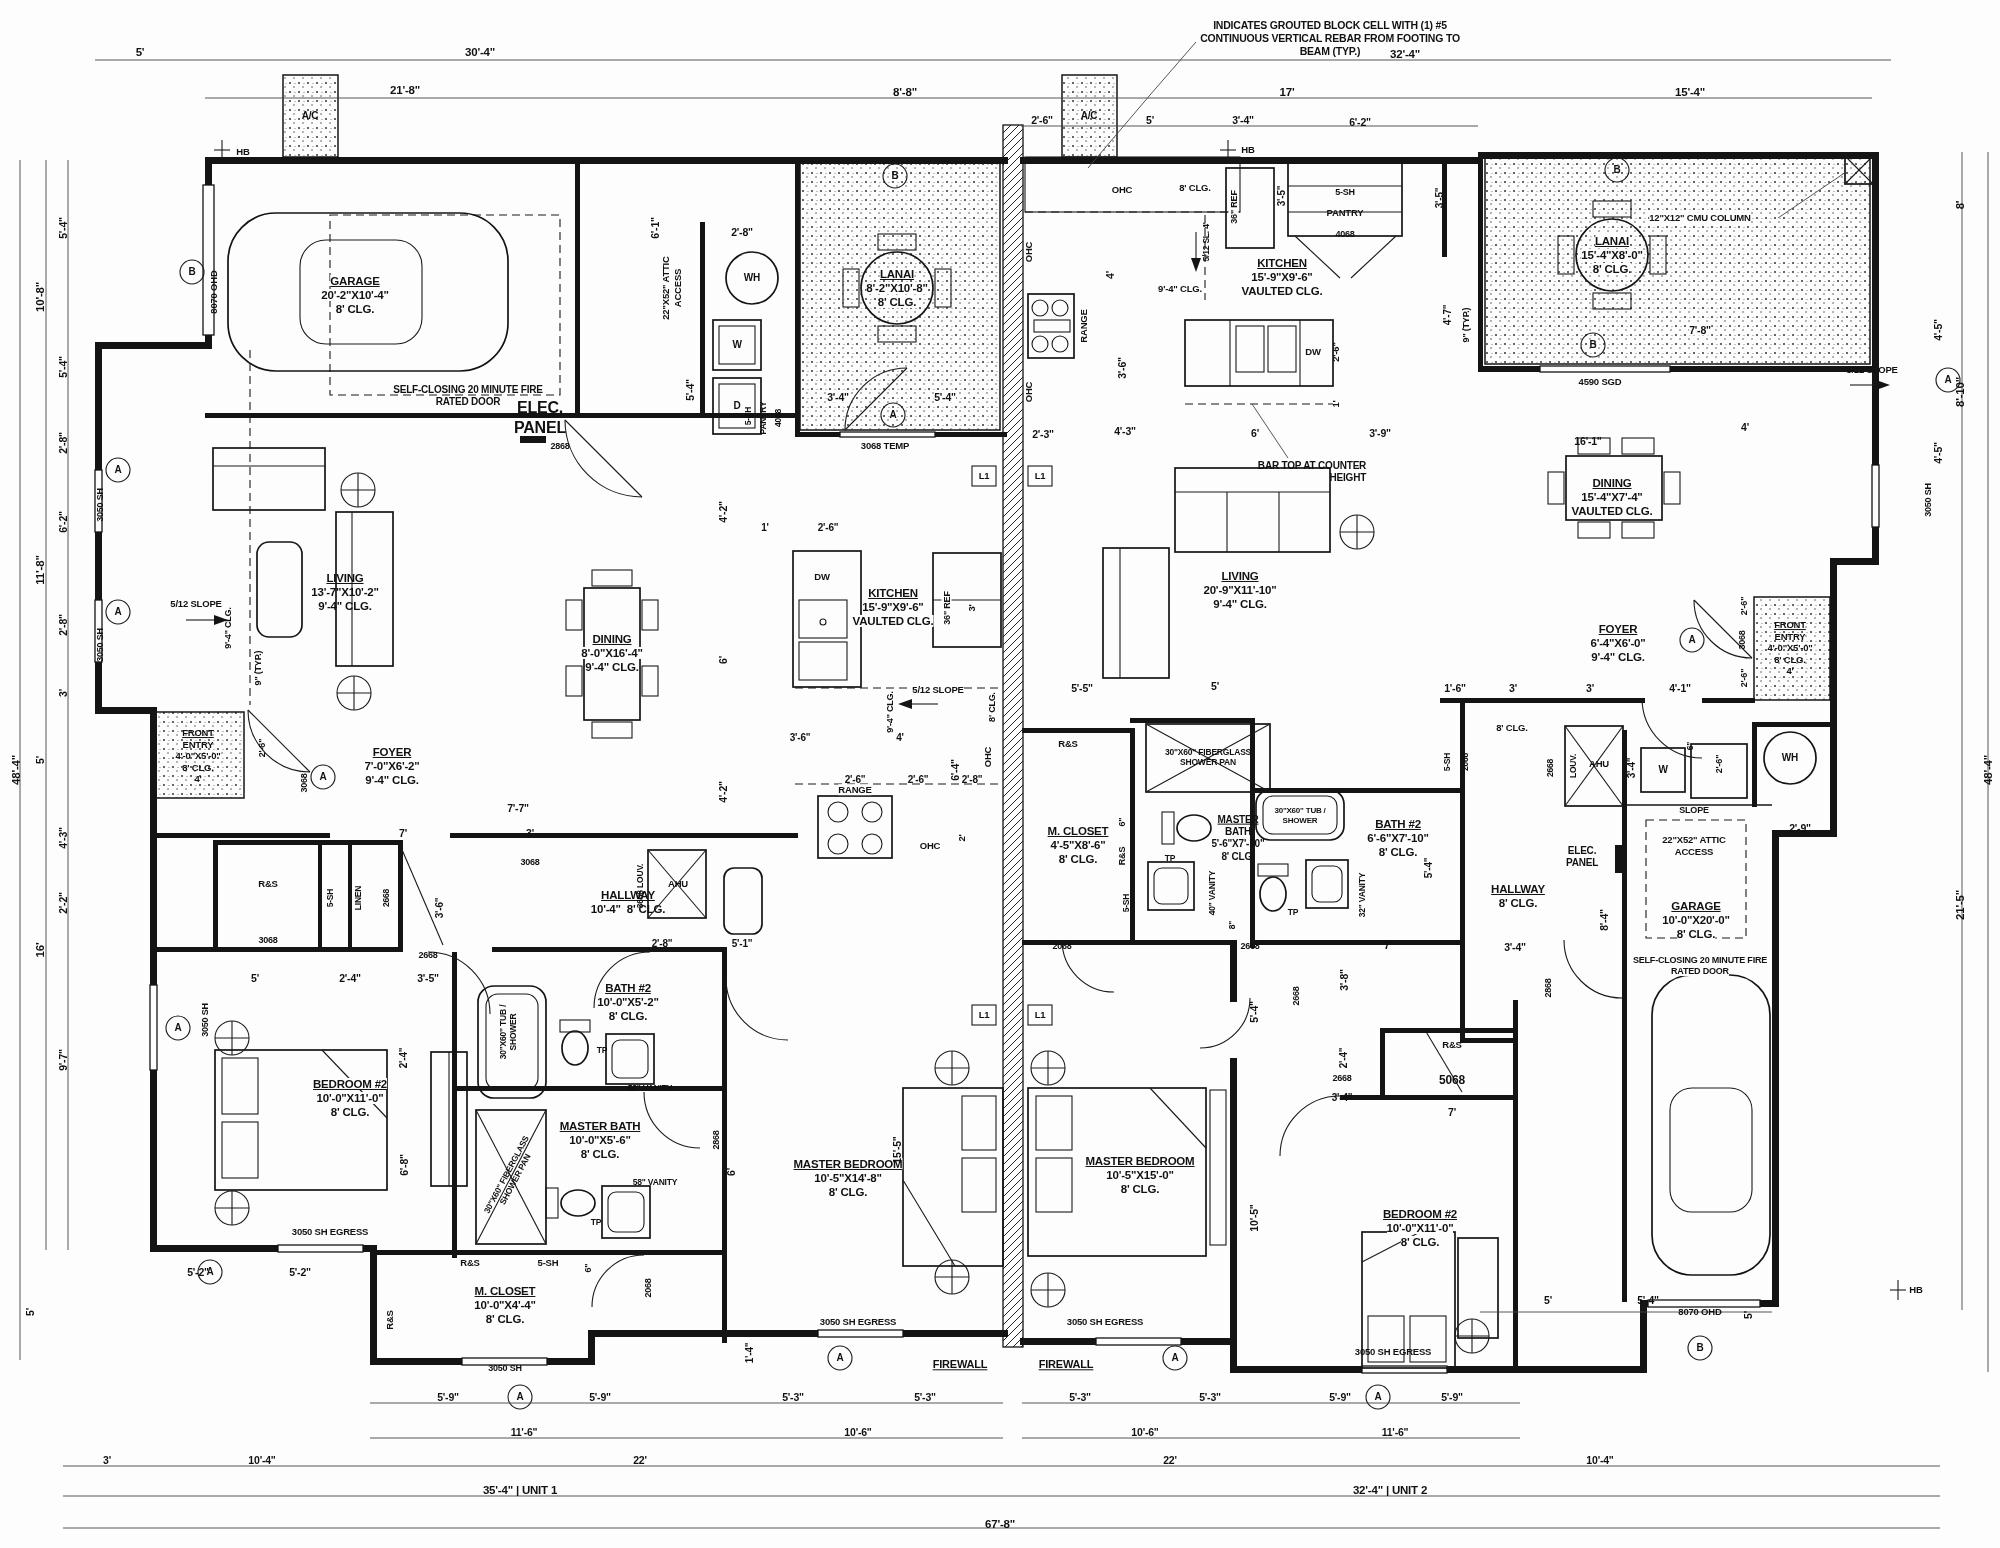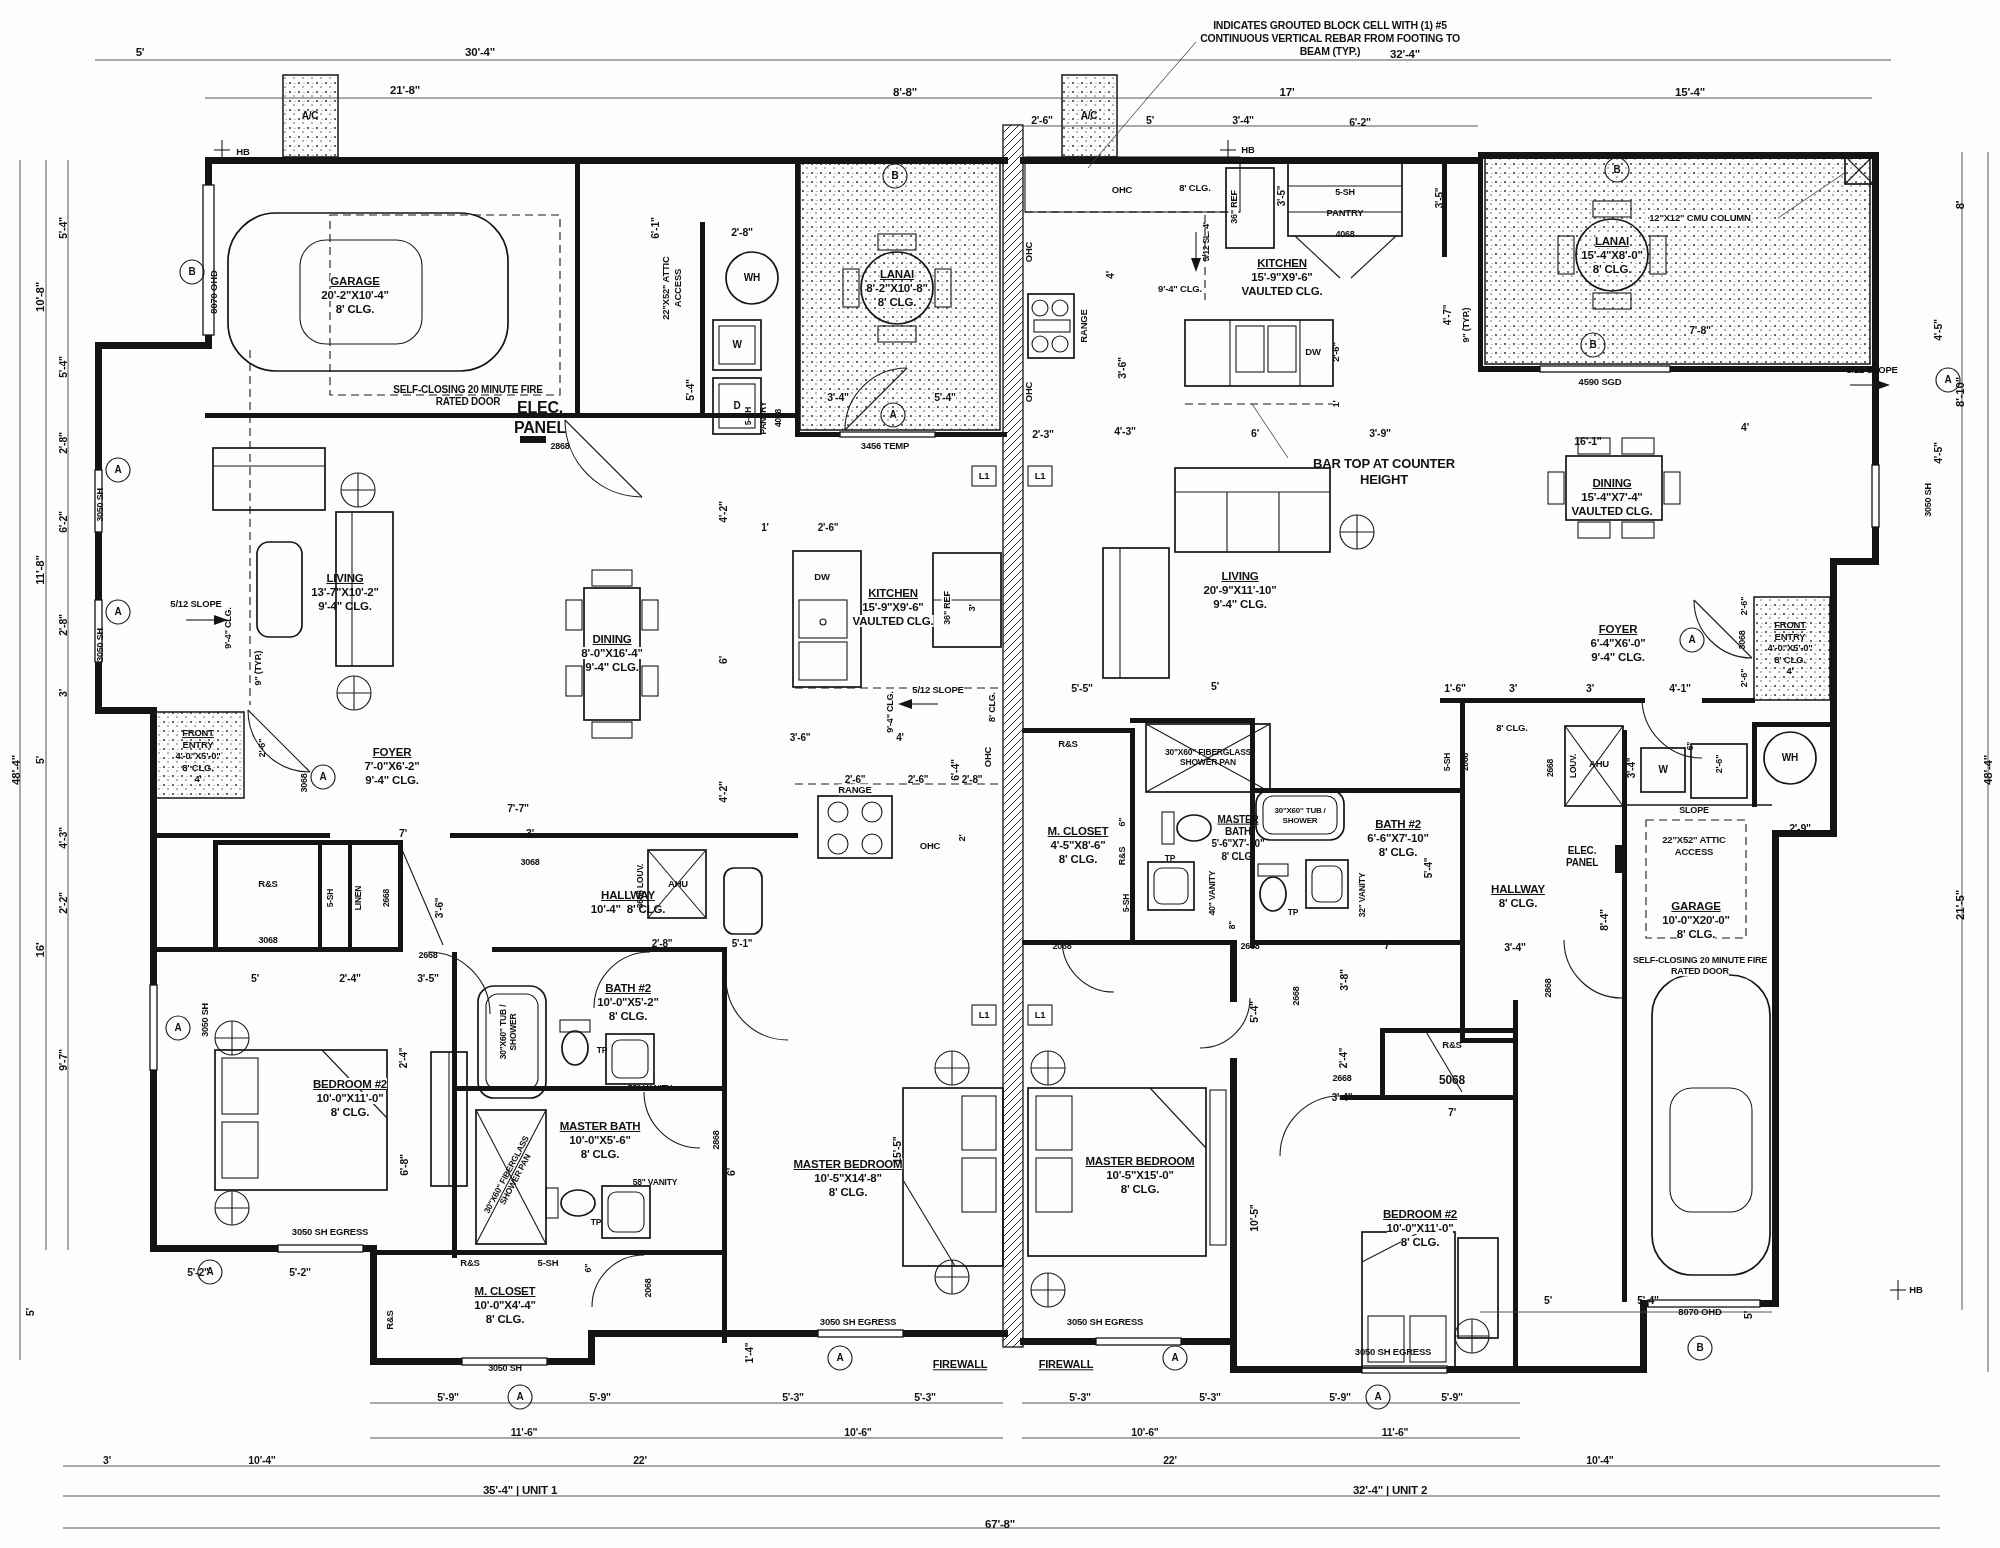--- a/index.html
+++ b/index.html
@@ -433,21 +433,21 @@
       <div class="lb" style="left: 737px; top: 406px; font-size: 10px; transform: translate(-50%, -50%);"><span>D</span></div>
       <div class="lb" style="left: 690px; top: 390px; font-size: 10.5px; transform: translate(-50%, -50%) rotate(-90deg);"><span>5'-4"</span></div>
       <div class="lb" style="left: 748px; top: 416px; font-size: 8.5px; transform: translate(-50%, -50%) rotate(-90deg);"><span>5-SH</span></div>
       <div class="lb" style="left: 763px; top: 418px; font-size: 8.5px; transform: translate(-50%, -50%) rotate(-90deg);"><span>PANTRY</span></div>
       <div class="lb" style="left: 778px; top: 418px; font-size: 8.5px; transform: translate(-50%, -50%) rotate(-90deg);"><span>4068</span></div>
       <div class="lb bg" style="left: 897px; top: 288px; font-size: 11.5px; transform: translate(-50%, -50%);"><span class="u0">LANAI</span>
 <span>8'-2"X10'-8"</span>
 <span>8' CLG.</span></div>
       <div class="lb bg" style="left: 838px; top: 397px; font-size: 10.5px; transform: translate(-50%, -50%);"><span>3'-4"</span></div>
       <div class="lb bg" style="left: 945px; top: 397px; font-size: 10.5px; transform: translate(-50%, -50%);"><span>5'-4"</span></div>
-      <div class="lb" style="left: 885px; top: 446px; font-size: 9.5px; transform: translate(-50%, -50%);"><span>3456 TEMP</span></div>
+      <div class="lb" style="left: 885px; top: 446px; font-size: 9.5px; transform: translate(-50%, -50%);"><span>3068 TEMP</span></div>
       <div class="lb" style="left: 345px; top: 592px; font-size: 11.5px; transform: translate(-50%, -50%);"><span class="u0">LIVING</span>
 <span>13'-7"X10'-2"</span>
 <span>9'-4" CLG.</span></div>
       <div class="lb" style="left: 196px; top: 604px; font-size: 9.5px; transform: translate(-50%, -50%);"><span>5/12 SLOPE</span></div>
       <div class="lb" style="left: 228px; top: 628px; font-size: 9px; transform: translate(-50%, -50%) rotate(-90deg);"><span>9'-4" CLG.</span></div>
       <div class="lb" style="left: 258px; top: 668px; font-size: 9px; transform: translate(-50%, -50%) rotate(-90deg);"><span>9" (TYP.)</span></div>
       <div class="lb" style="left: 100px; top: 505px; font-size: 9px; transform: translate(-50%, -50%) rotate(-90deg);"><span>3050 SH</span></div>
       <div class="lb" style="left: 100px; top: 645px; font-size: 9px; transform: translate(-50%, -50%) rotate(-90deg);"><span>3050 SH</span></div>
       <div class="lb bg" style="left: 612px; top: 653px; font-size: 11.5px; transform: translate(-50%, -50%);"><span class="u0">DINING</span>
 <span>8'-0"X16'-4"</span>
@@ -592,21 +592,21 @@
       <div class="lb" style="left: 1122px; top: 368px; font-size: 10.5px; transform: translate(-50%, -50%) rotate(-90deg);"><span>3'-6"</span></div>
       <div class="lb" style="left: 1043px; top: 434px; font-size: 10.5px; transform: translate(-50%, -50%);"><span>2'-3"</span></div>
       <div class="lb" style="left: 1125px; top: 431px; font-size: 10.5px; transform: translate(-50%, -50%);"><span>4'-3"</span></div>
       <div class="lb" style="left: 1282px; top: 196px; font-size: 10px; transform: translate(-50%, -50%) rotate(-90deg);"><span>3'-5"</span></div>
       <div class="lb" style="left: 1440px; top: 198px; font-size: 10px; transform: translate(-50%, -50%) rotate(-90deg);"><span>3'-5"</span></div>
       <div class="lb bg" style="left: 1313px; top: 352px; font-size: 9.5px; transform: translate(-50%, -50%);"><span>DW</span></div>
       <div class="lb" style="left: 1336px; top: 352px; font-size: 9.5px; transform: translate(-50%, -50%) rotate(-90deg);"><span>2'-6"</span></div>
       <div class="lb" style="left: 1336px; top: 404px; font-size: 9.5px; transform: translate(-50%, -50%) rotate(-90deg);"><span>1'</span></div>
       <div class="lb" style="left: 1255px; top: 433px; font-size: 10.5px; transform: translate(-50%, -50%);"><span>6'</span></div>
       <div class="lb" style="left: 1380px; top: 433px; font-size: 10.5px; transform: translate(-50%, -50%);"><span>3'-9"</span></div>
-      <div class="lb" style="left: 1384px; top: 472px; font-size: 13px; transform: translate(-50%, -50%);"><span>BAR TOP AT COUNTER</span>
+      <div class="lb" style="left: 1312px; top: 472px; font-size: 10px; transform: translate(-50%, -50%); text-align: right;"><span>BAR TOP AT COUNTER</span>
 <span>HEIGHT</span></div>
       <div class="lb bg" style="left: 1612px; top: 255px; font-size: 11.5px; transform: translate(-50%, -50%);"><span class="u0">LANAI</span>
 <span>15'-4"X8'-0"</span>
 <span>8' CLG.</span></div>
       <div class="lb bg" style="left: 1700px; top: 218px; font-size: 9.5px; transform: translate(-50%, -50%);"><span>12"X12" CMU COLUMN</span></div>
       <div class="lb bg" style="left: 1700px; top: 330px; font-size: 10.5px; transform: translate(-50%, -50%);"><span>7'-8"</span></div>
       <div class="lb" style="left: 1600px; top: 382px; font-size: 9.5px; transform: translate(-50%, -50%);"><span>4590 SGD</span></div>
       <div class="lb" style="left: 1448px; top: 315px; font-size: 10px; transform: translate(-50%, -50%) rotate(-90deg);"><span>4'-7"</span></div>
       <div class="lb" style="left: 1466px; top: 325px; font-size: 9px; transform: translate(-50%, -50%) rotate(-90deg);"><span>9" (TYP.)</span></div>
       <div class="lb" style="left: 1588px; top: 441px; font-size: 10.5px; transform: translate(-50%, -50%);"><span>16'-1"</span></div>

